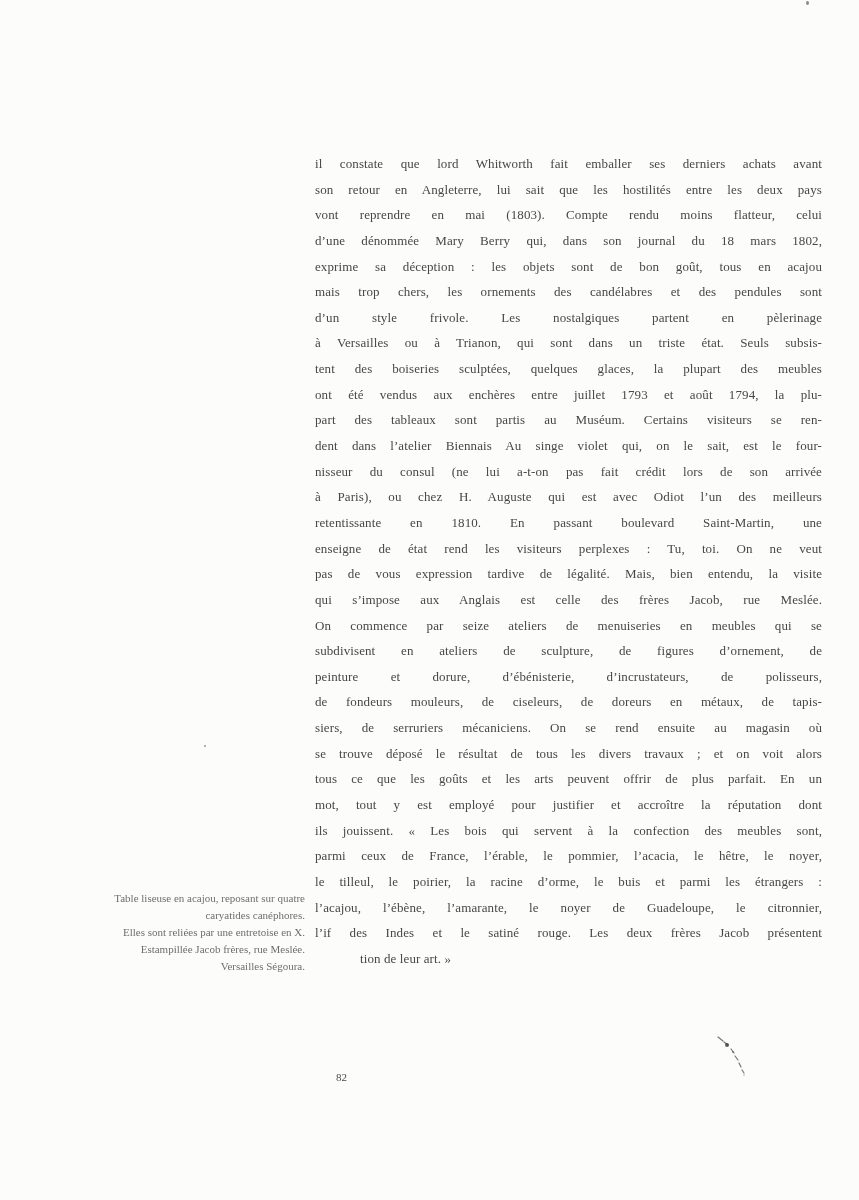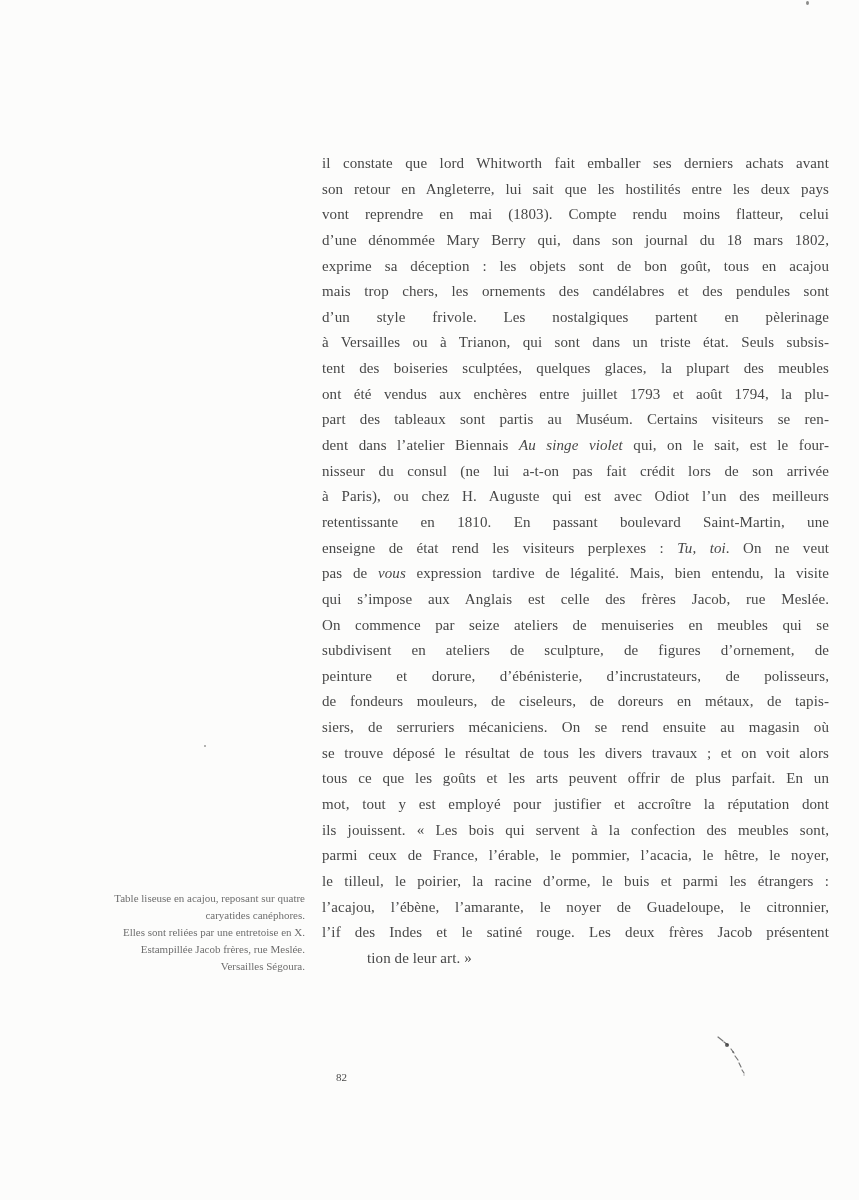--- a/index.html
+++ b/index.html
@@ -11,38 +11,38 @@
   .page{
     position:relative;
     width:859px;height:1200px;
     background:var(--paper);
     overflow:hidden;
     font-family:"Liberation Serif","DejaVu Serif",serif;
   }
   
   .body-text{
     position:absolute;
-    left:322px;top:151px;width:507px;
+    left:315px;top:151px;width:507px;
     color:var(--ink);
-    font-size:15px;
+    font-size:13px;
     letter-spacing:0.1px;
   }
   .tline{
     height:25.65px;
     line-height:25.65px;
     text-align:justify;
     text-align-last:justify;
     text-justify:inter-word;
     white-space:nowrap;
   }
   .tline:last-child{
     text-align-last:left;
     margin-left:45px;
   }
-  .it{font-style:italic;}
+  .it{}
   
   .caption{
     position:absolute;
     right:554px;top:890px;
     text-align:right;
     color:var(--caption-ink);
     font-size:11px;
   }
   .cline{
     line-height:17px;

